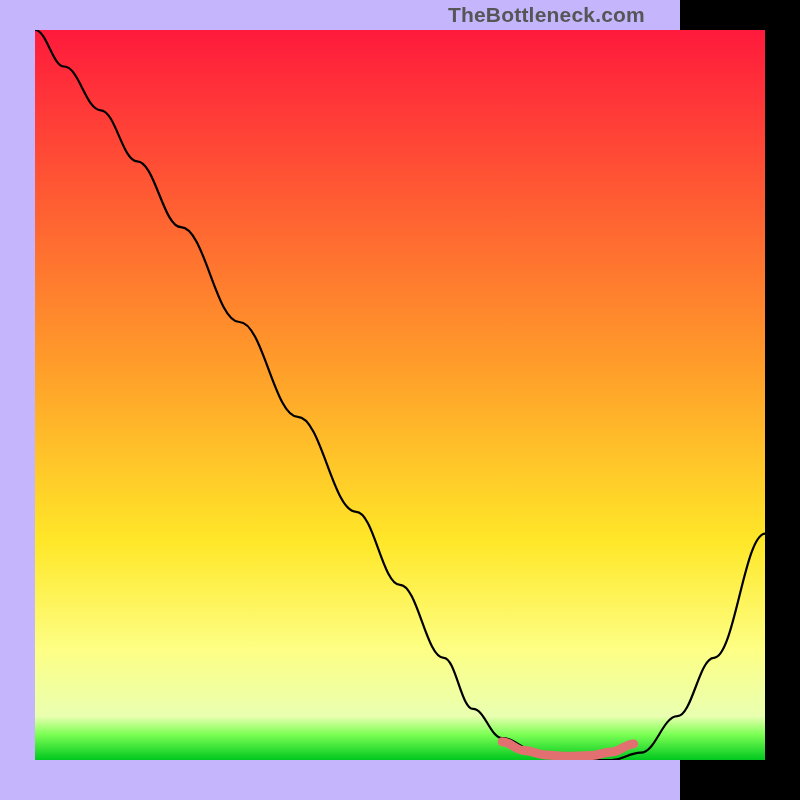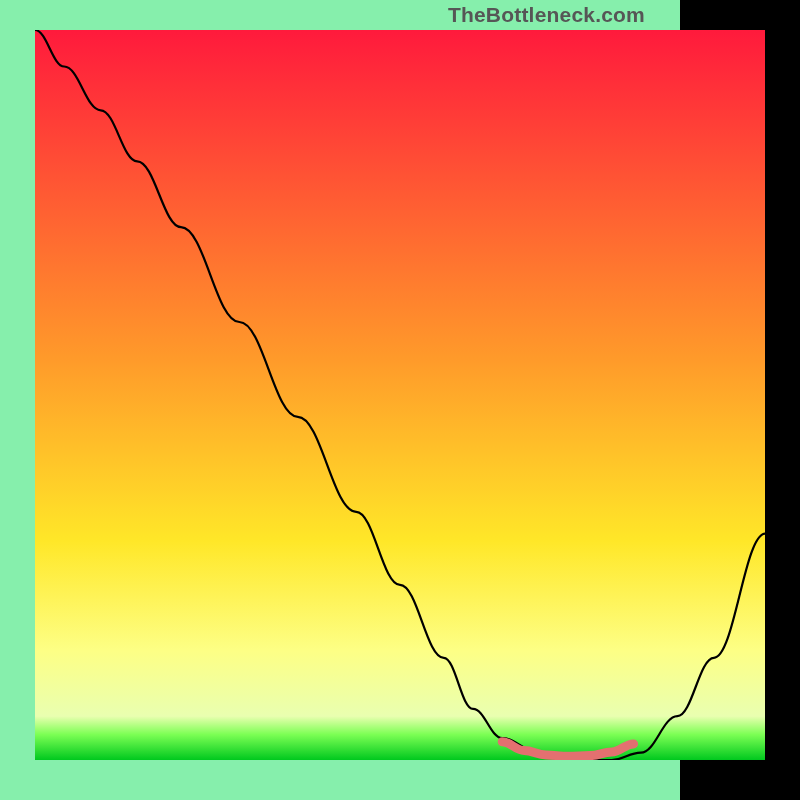--- a/index.html
+++ b/index.html
@@ -9,21 +9,21 @@
     height: 800px;
     background: #000;
     overflow: hidden;
   }
   .frame {
     position: absolute;
     left: 0;
     top: 0;
     width: 680px;
     height: 800px;
-    background: #86efac;
+    background: #c4b5fd;
   }
   .plot-area {
     position: absolute;
     left: 35px;
     top: 30px;
     width: 730px;
     height: 730px;
     overflow: hidden;
   }
   .gradient {

